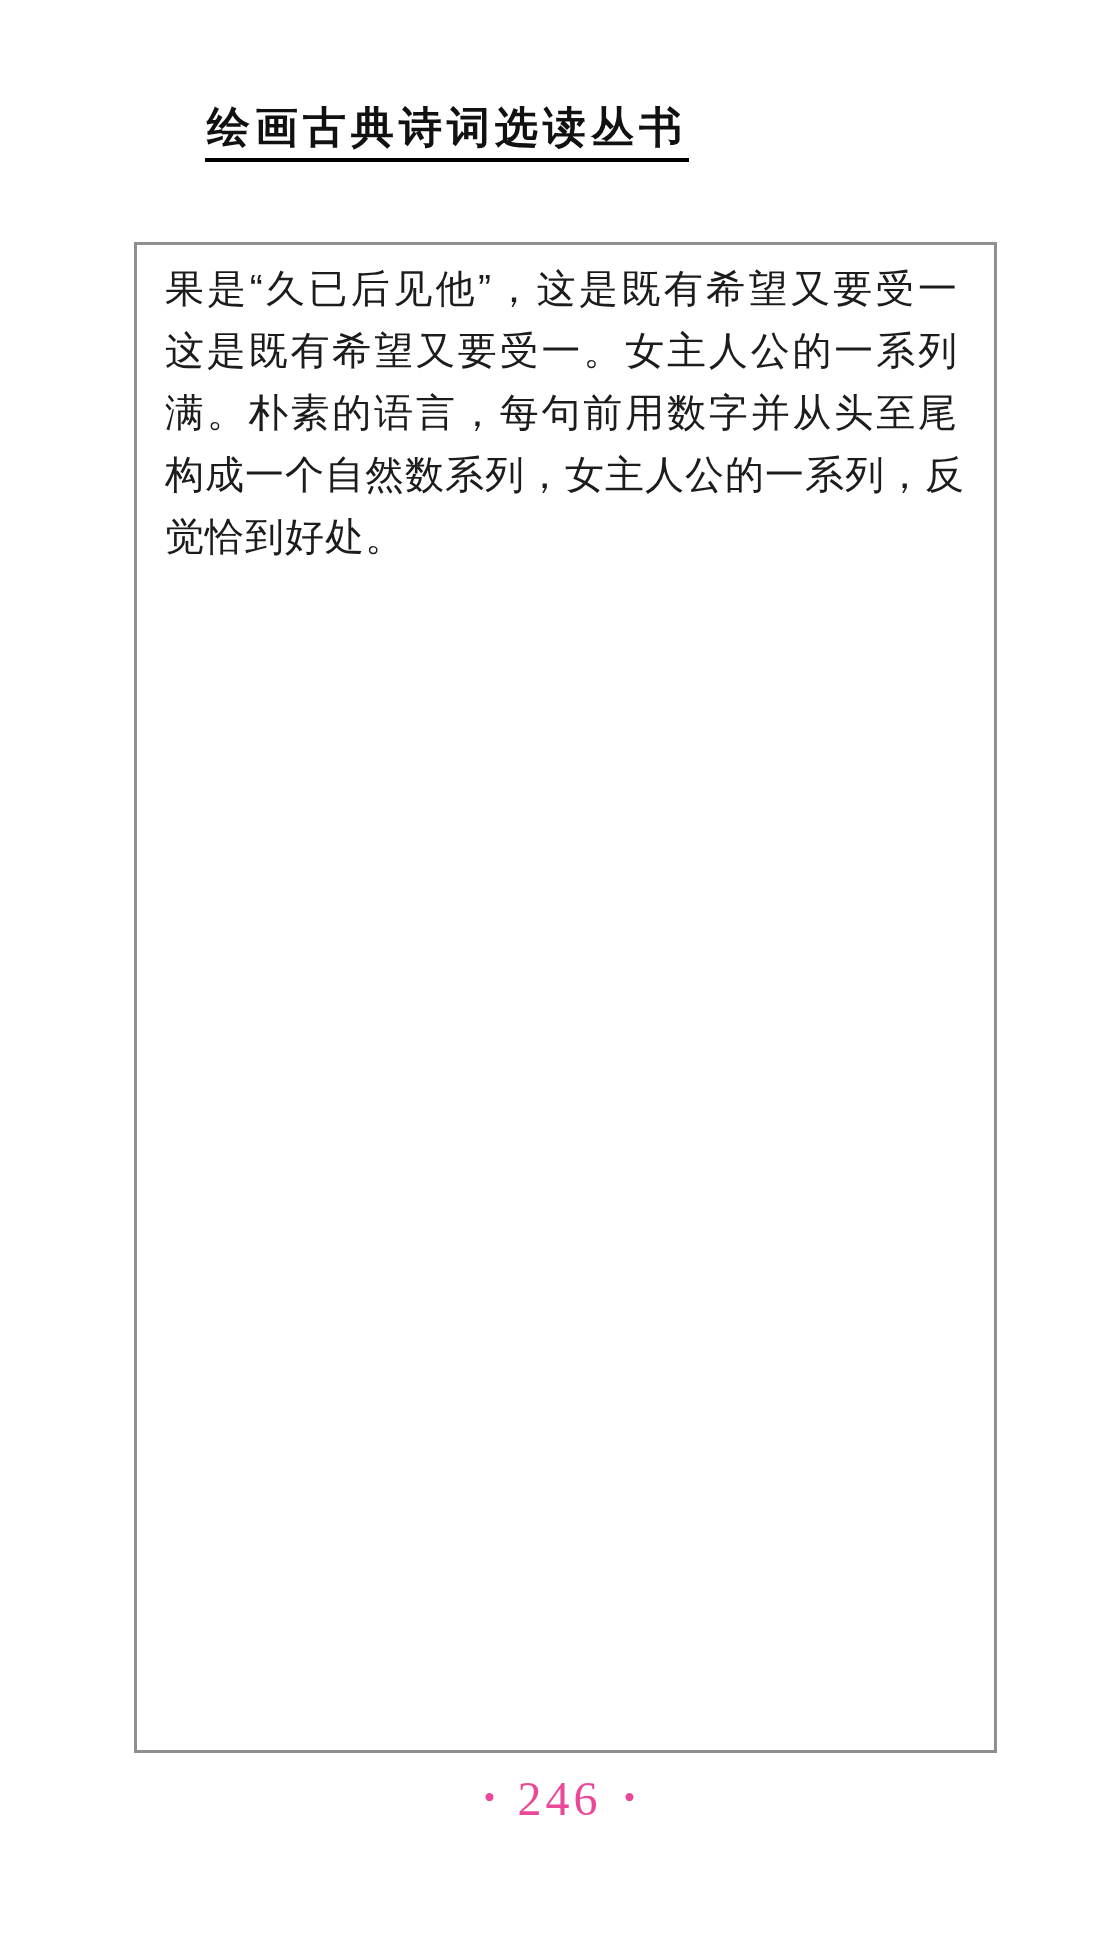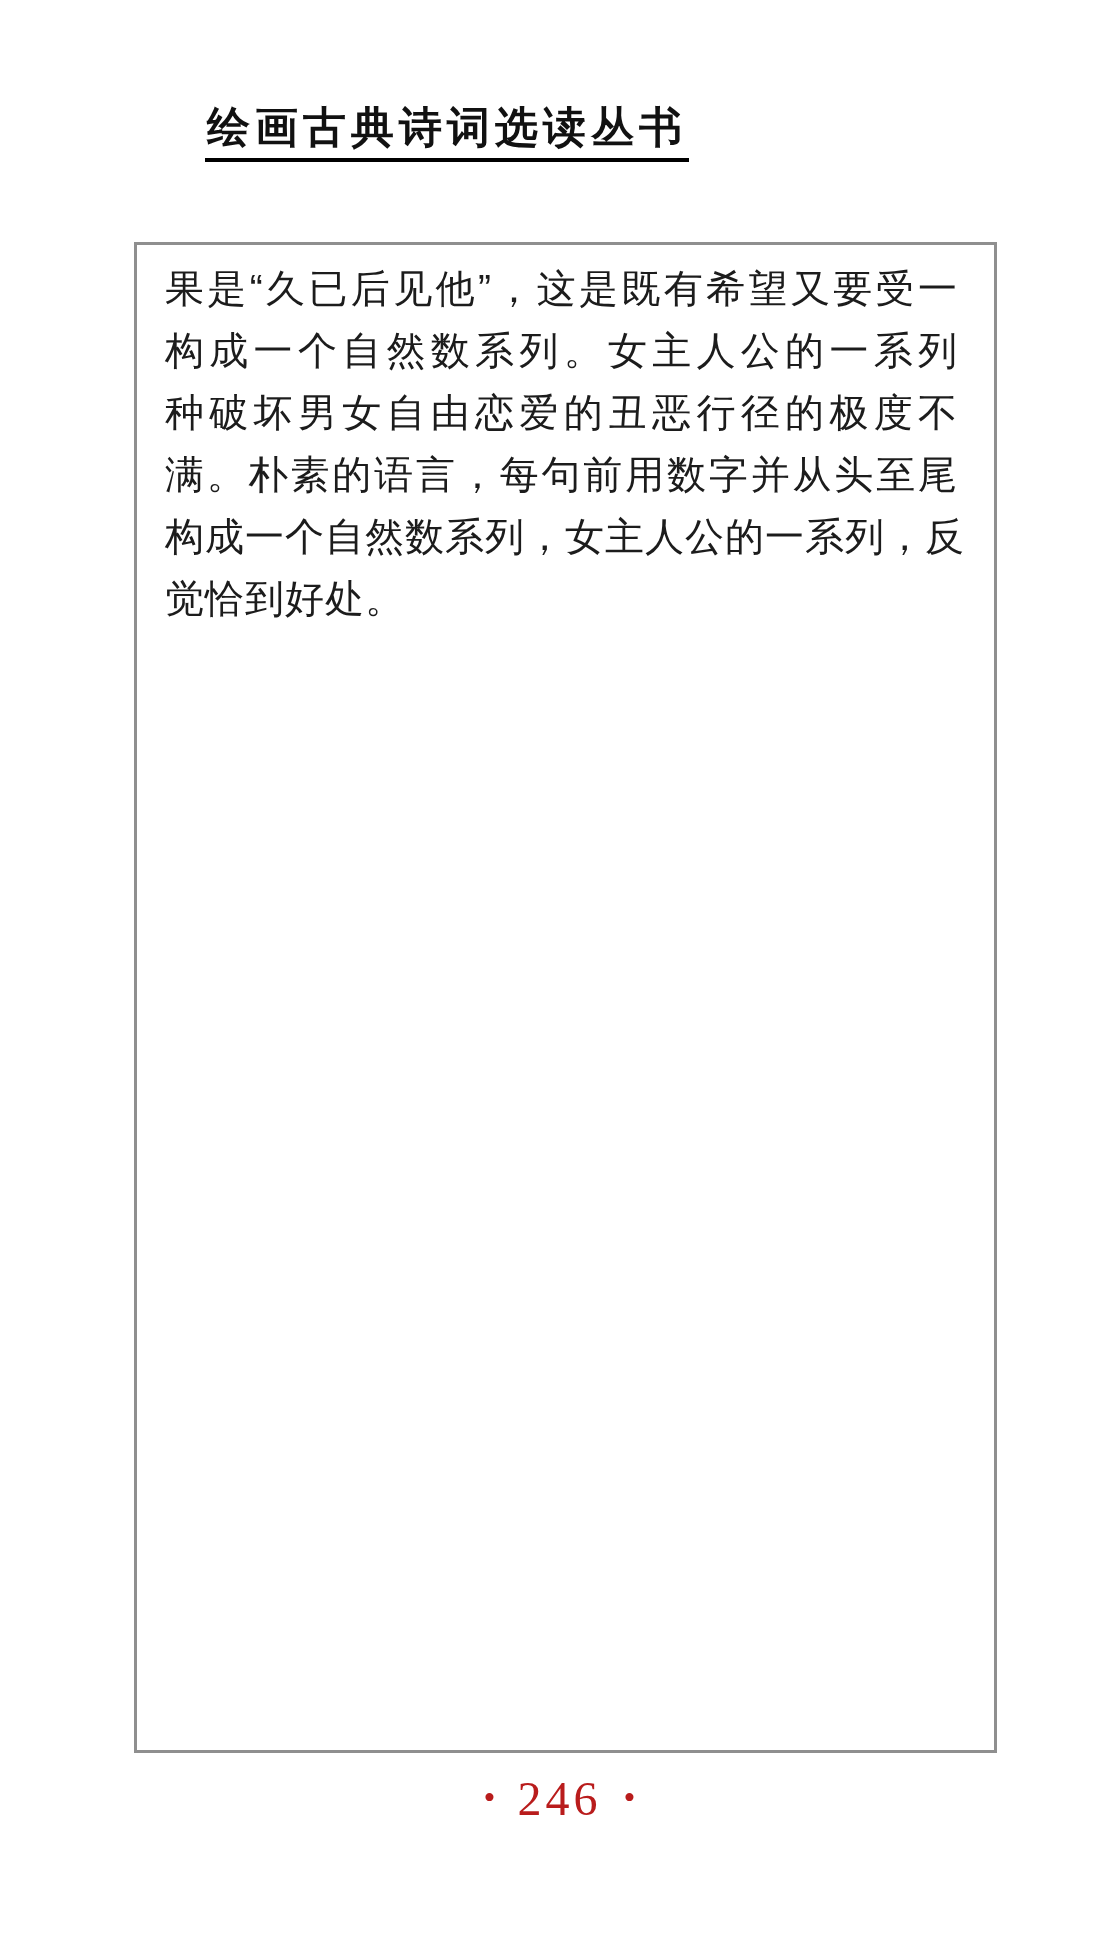--- a/index.html
+++ b/index.html
@@ -60,21 +60,21 @@
 
   
   .page-footer {
     position: absolute;
     left: 0;
     top: 1775px;
     width: 100%;
     text-align: center;
     font-family: "Liberation Serif", serif;
     font-size: 48px;
-    color: #b91c1c;
+    color: #ec4899;
     line-height: 1;
   }
   .page-footer .bullet {
     display: inline-block;
     font-size: 34px;
     vertical-align: 6px;
     margin: 0 22px;
   }
   .page-footer .number {
     display: inline-block;
@@ -83,22 +83,21 @@
 </style>
 </head>
 <body>
 
 <div class="page">
 
   <div class="series-header">绘画古典诗词选读丛书</div>
 
   <div class="content-panel">
     <div class="body-line">果是“久已后见他”，这是既有希望又要受一</div>
-    <div class="body-line">构成一个自然数系列。女主人公的一系列</div>
-    <div class="body-line">种破坏男女自由恋爱的丑恶行径的极度不</div>
+    <div class="body-line">这是既有希望又要受一。女主人公的一系列</div>
     <div class="body-line">满。朴素的语言，每句前用数字并从头至尾</div>
     <div class="body-line">构成一个自然数系列，女主人公的一系列，反</div>
     <div class="body-line last">觉恰到好处。</div>
   </div>
 
   <div class="page-footer">
     <span class="bullet">•</span><span class="number">246</span><span class="bullet">•</span>
   </div>
 
 </div>

